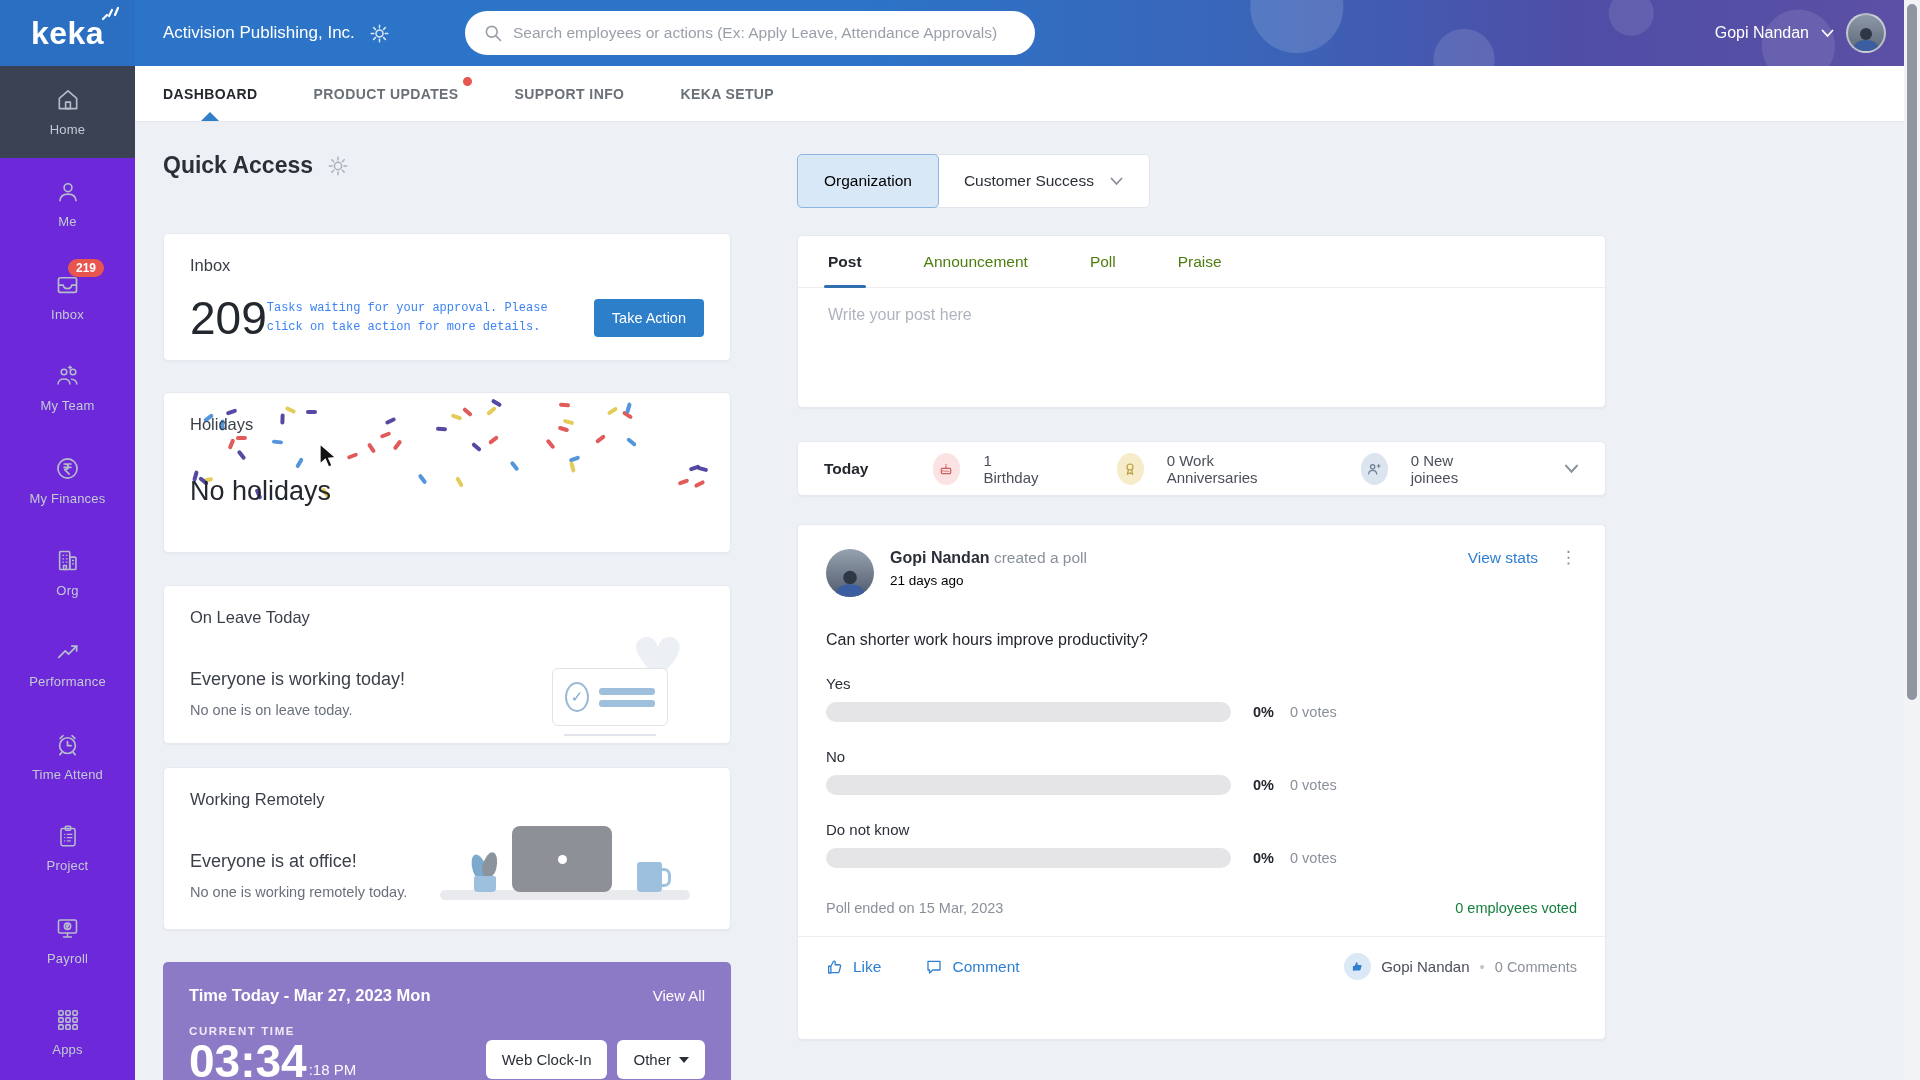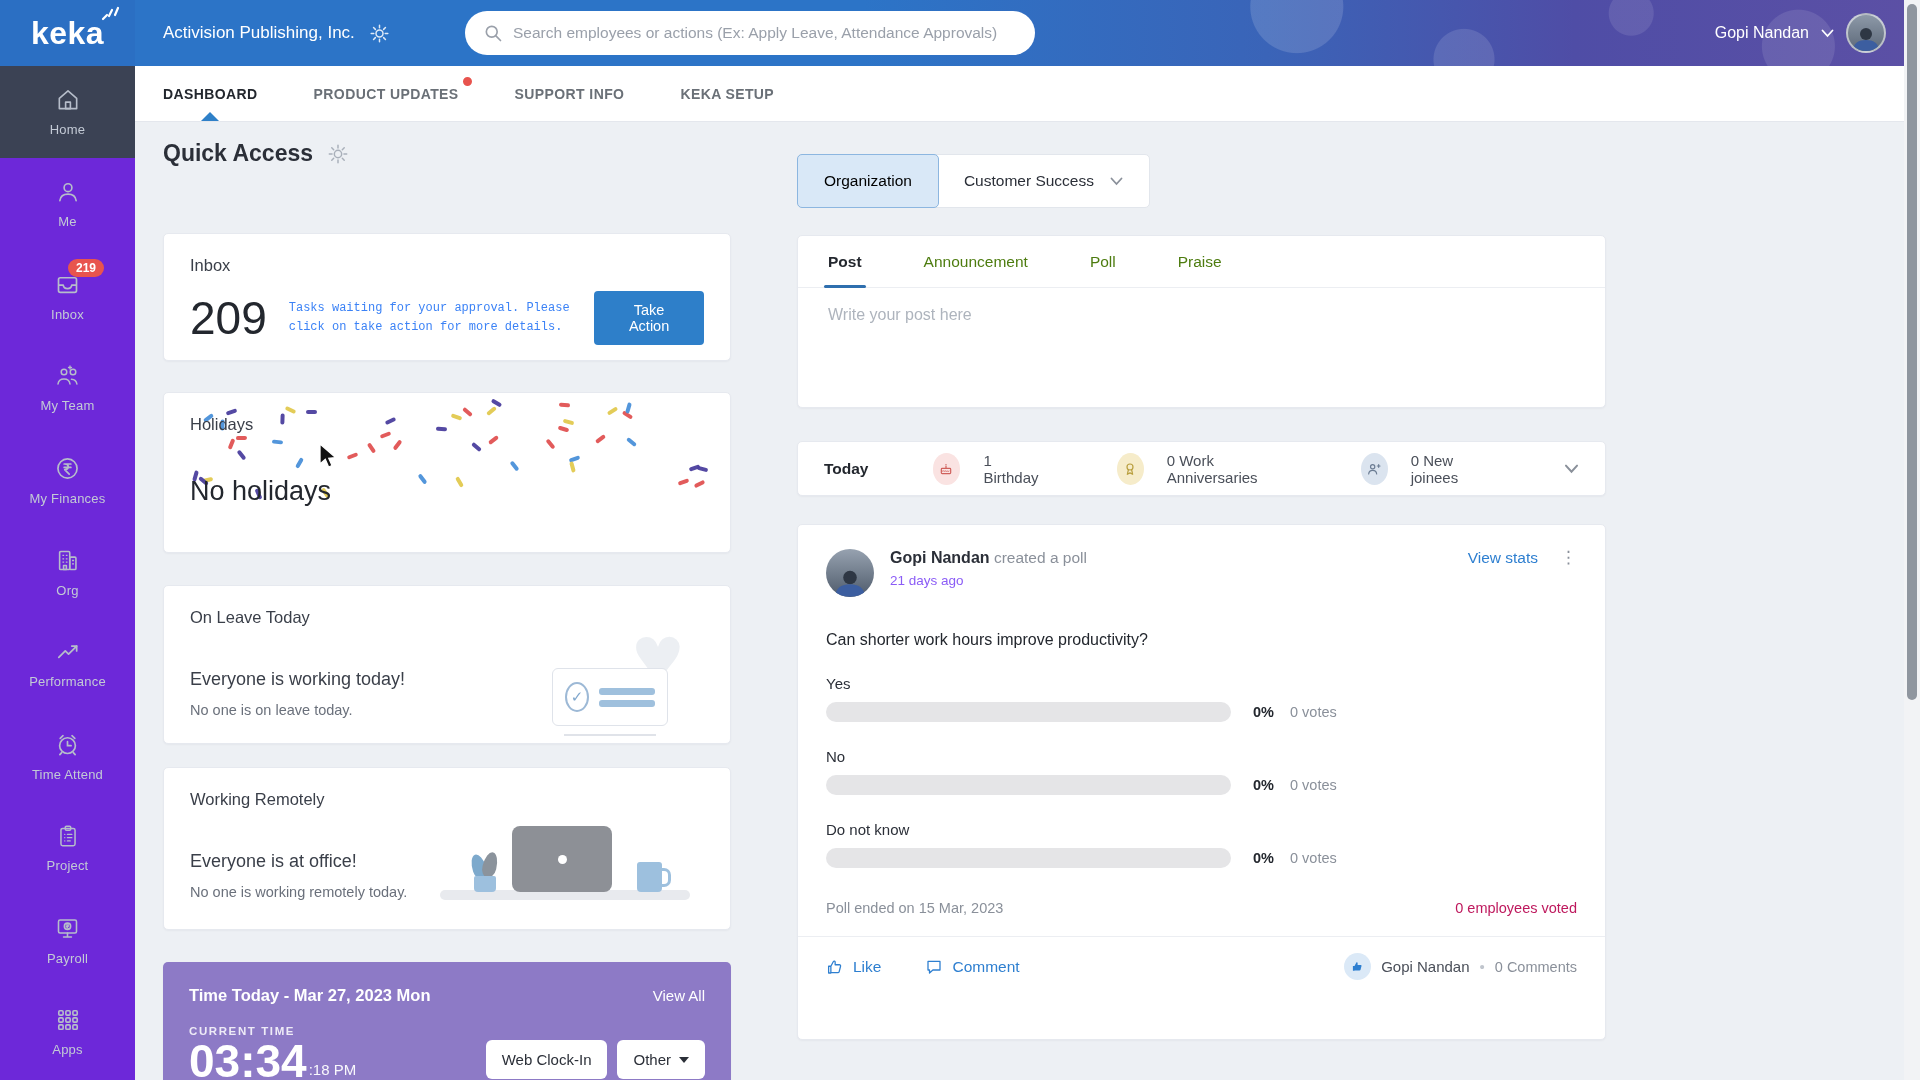--- a/index.html
+++ b/index.html
@@ -51,26 +51,26 @@
     width:0; height:0; border-left:9px solid transparent; border-right:9px solid transparent; border-bottom:9px solid #2f80c8; }
   .subtab .reddot { position:absolute; top:8px; right:-16px; width:15px; height:15px; border-radius:50%;
     background:#e8544e; border:3px solid #fff; }
 
   
   .card { position:absolute; background:#fff; border:1px solid #e6e9ef; border-radius:5px;
     box-shadow:0 1px 2px rgba(20,30,50,.04); }
   .card-title { font-size:16.5px; color:#3a3f49; }
 
   
-  .qa-head { position:absolute; left:163px; top:140px; display:flex; align-items:center; gap:14px; }
+  .qa-head { position:absolute; left:163px; top:152px; display:flex; align-items:center; gap:14px; }
   .qa-title { font-size:23px; color:#2b2f38; font-weight:bold; }
   .qa-gear { color:#a9b0ba; }
 
   .card-inbox { left:163px; top:233px; width:568px; height:128px; padding:22px 26px; }
-  .inbox-row { display:flex; align-items:center; margin-top:16px; gap:22px; }
+  .inbox-row { display:flex; align-items:center; margin-top:16px; }
   .inbox-count { font-size:46px; color:#23272e; }
   .inbox-msg { font-size:12px; color:#3b82f6; line-height:1.55; width:285px;font-family:Liberation Mono, monospace; }
   .btn-primary { background:#2e7fc9; color:#fff; font-size:14.5px; border:none; border-radius:4px;
     padding:11px 18px; cursor:pointer; font-family:"Liberation Sans",sans-serif; }
 
   .card-holidays { left:163px; top:392px; width:568px; height:161px; padding:22px 26px; overflow:hidden; }
   .confetti { position:absolute; inset:0; }
   .confetti i { position:absolute; width:11px; height:4px; border-radius:2px; display:block; opacity:.95; }
   .holidays-title { position:relative; z-index:2; }
   .no-holidays { position:relative; z-index:2; margin-top:42px; font-size:27px; color:#23272e; }
@@ -142,34 +142,34 @@
   .t-pink { background:#fae3e2; } .t-yellow { background:#f6ecca; } .t-blue { background:#dbe4ef; }
   .today-chev { margin-left:auto; color:#8a909a; cursor:pointer; }
 
   .card-poll { left:797px; top:524px; width:809px; height:516px; padding:24px 28px; }
   .poll-head { display:flex; align-items:flex-start; }
   .poll-avatar { width:48px; height:48px; border-radius:50%; background:linear-gradient(180deg,#97a2b0 0%,#4f5b6b 100%);
     overflow:hidden; display:flex; align-items:flex-end; justify-content:center; flex:none; }
   .poll-who { margin-left:16px; }
   .poll-name-row { font-size:15.5px; color:#8a909a; }
   .poll-name-row b { font-size:16px; color:#2b2f38; font-weight:bold; }
-  .poll-time { font-size:13.5px; color:#8b5cf6; margin-top:6px; }
+  .poll-time { font-size:13.5px; color:#000000; margin-top:6px; }
   .poll-head-right { margin-left:auto; display:flex; align-items:center; gap:22px; }
   .view-stats { color:#2e7fd0; font-size:15.5px; cursor:pointer; }
   .kebab { color:#8a909a; font-size:17px; letter-spacing:0; cursor:pointer; line-height:.55; text-align:center; }
   .poll-question { margin-top:34px; font-size:16px; color:#23272e; }
   .poll-opt { margin-top:26px; }
   .poll-opt-label { font-size:15px; color:#2b2f38; margin-bottom:10px; }
   .poll-opt-row { display:flex; align-items:center; gap:16px; }
   .poll-bar { width:405px; height:20px; border-radius:10px; background:#e5e5e7; cursor:pointer; }
   .pct { font-size:14.5px; font-weight:bold; color:#23272e; margin-left:6px; }
   .votes { font-size:14.5px; color:#8a909a; }
   .poll-foot { display:flex; justify-content:space-between; margin-top:32px; font-size:14.5px; }
   .poll-ended { color:#8a909a; }
-  .poll-voted { color:#be185d;margin-left:44px; }
+  .poll-voted { color:#15803d;margin-left:44px; }
   .poll-divider { height:1px; background:#eceef2; margin:20px -28px 0; }
   .poll-actions { display:flex; align-items:center; margin-top:16px; }
   .act-btn { display:flex; align-items:center; gap:9px; color:#2e7fd0; font-size:15.5px; cursor:pointer; margin-right:44px; }
   .likers { margin-left:auto; display:flex; align-items:center; gap:10px; font-size:15px; color:#4a4f59; }
   .like-circ { width:27px; height:27px; border-radius:50%; background:#dbe9f7; display:flex; align-items:center; justify-content:center; color:#2e7fd0; }
   .dot-sep { color:#c0c5cd; font-size:15px; }
   .comments-count { color:#8a909a; font-size:14.5px; }
 
   
   .scrolltrack { position:absolute; right:0; top:0; width:16px; height:100%; background:#f2f3f5; z-index:40; }

